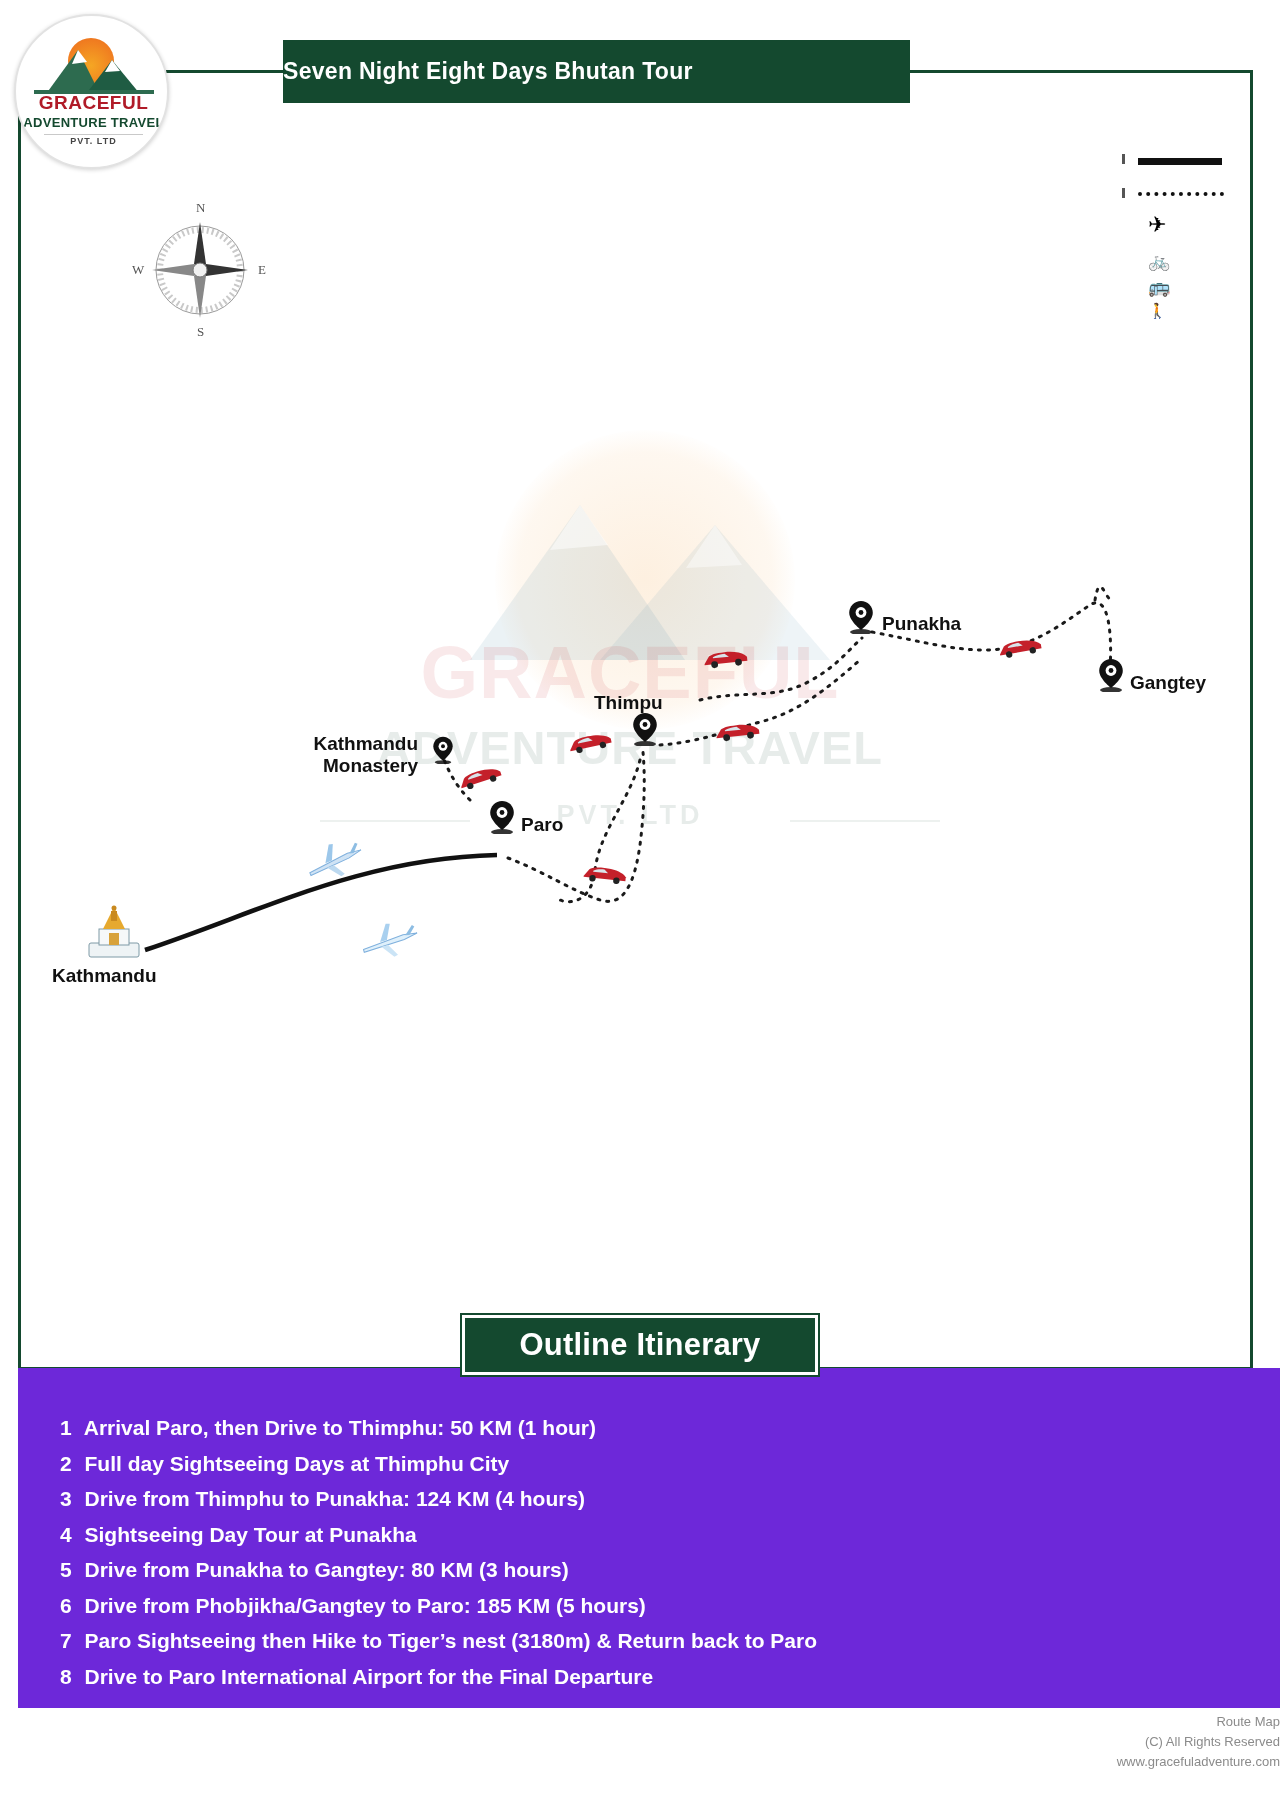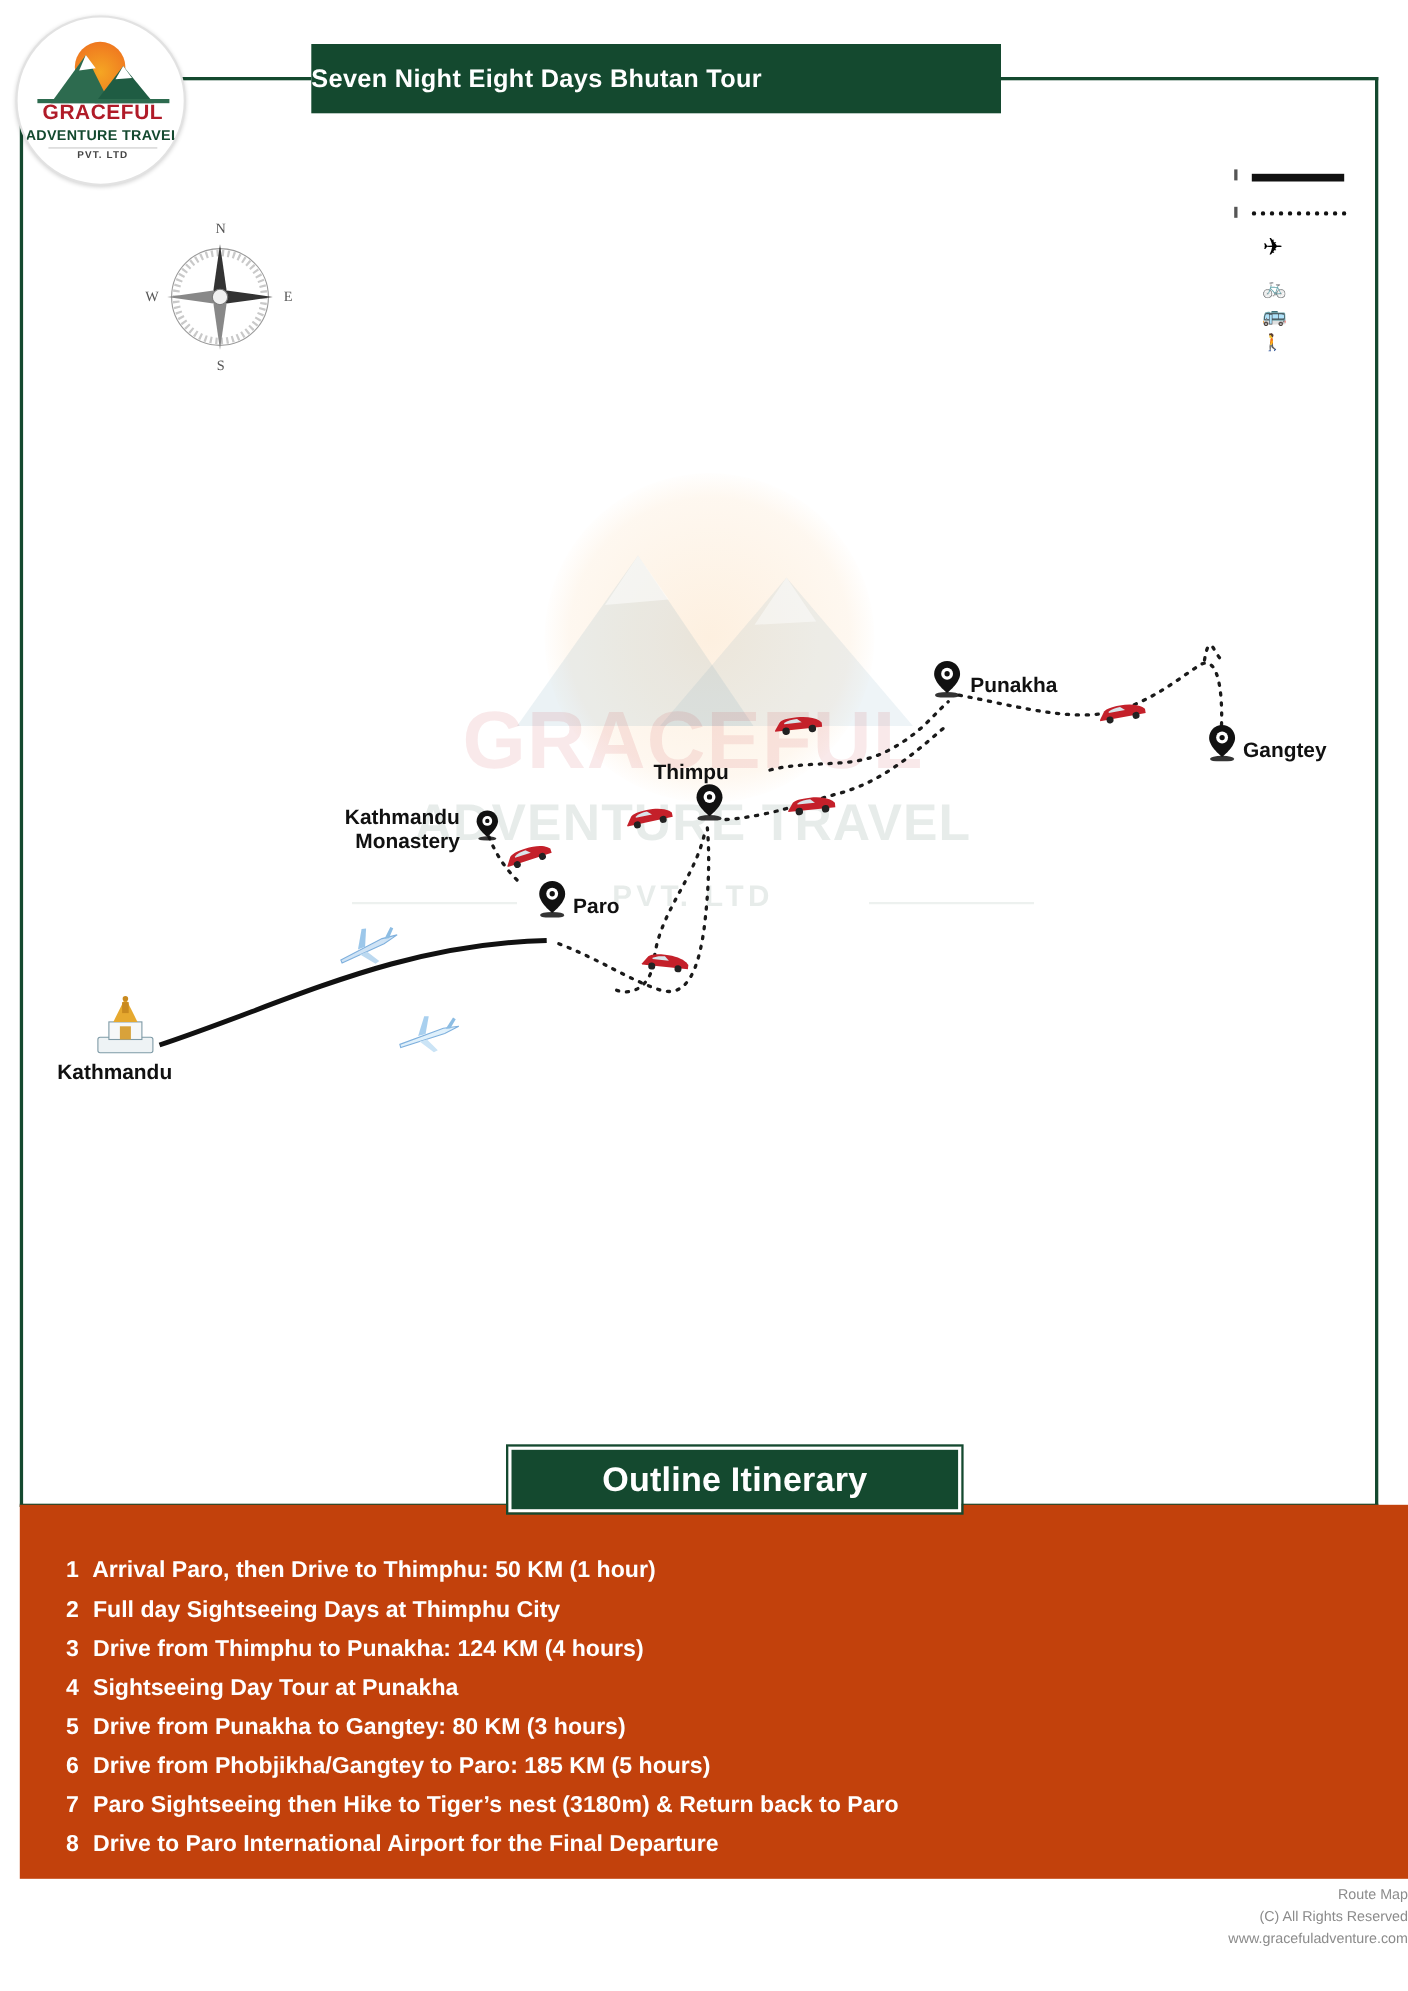--- a/index.html
+++ b/index.html
@@ -145,34 +145,34 @@
   .city-label {
     position: absolute; font-size: 19px; font-weight: bold; color: #111; z-index: 5;
     white-space: nowrap; line-height: 1.15;
   }
   .veh { position: absolute; z-index: 4; }
 
   
   .itin-banner {
     position: absolute;
     left: 462px; top: 1315px;
-    width: 412px; height: 60px;
+    width: 356px; height: 60px;
     background: #14492f;
     border: 3px solid #ffffff;
     outline: 2px solid #14492f;
     display: flex; align-items: center; justify-content: center;
     z-index: 9;
   }
   .itin-banner span { color:#ffffff; font-size: 31px; font-weight: bold; letter-spacing: .2px; }
 
   .itin-body {
     position: absolute;
     left: 18px; top: 1368px;
     width: 1262px; height: 340px;
-    background: #c2410c;
+    background: #6d28d9;
     z-index: 7;
     padding: 42px 0 0 42px;
   }
   .itin-body .line {
     color: #ffffff; font-size: 21px; font-weight: bold; line-height: 35.5px; white-space: nowrap;
   }
   .itin-body .line .num { margin-right: 7px; }
 
   .footer {
     position: absolute; left: 0; top: 1712px; width: 1280px;

